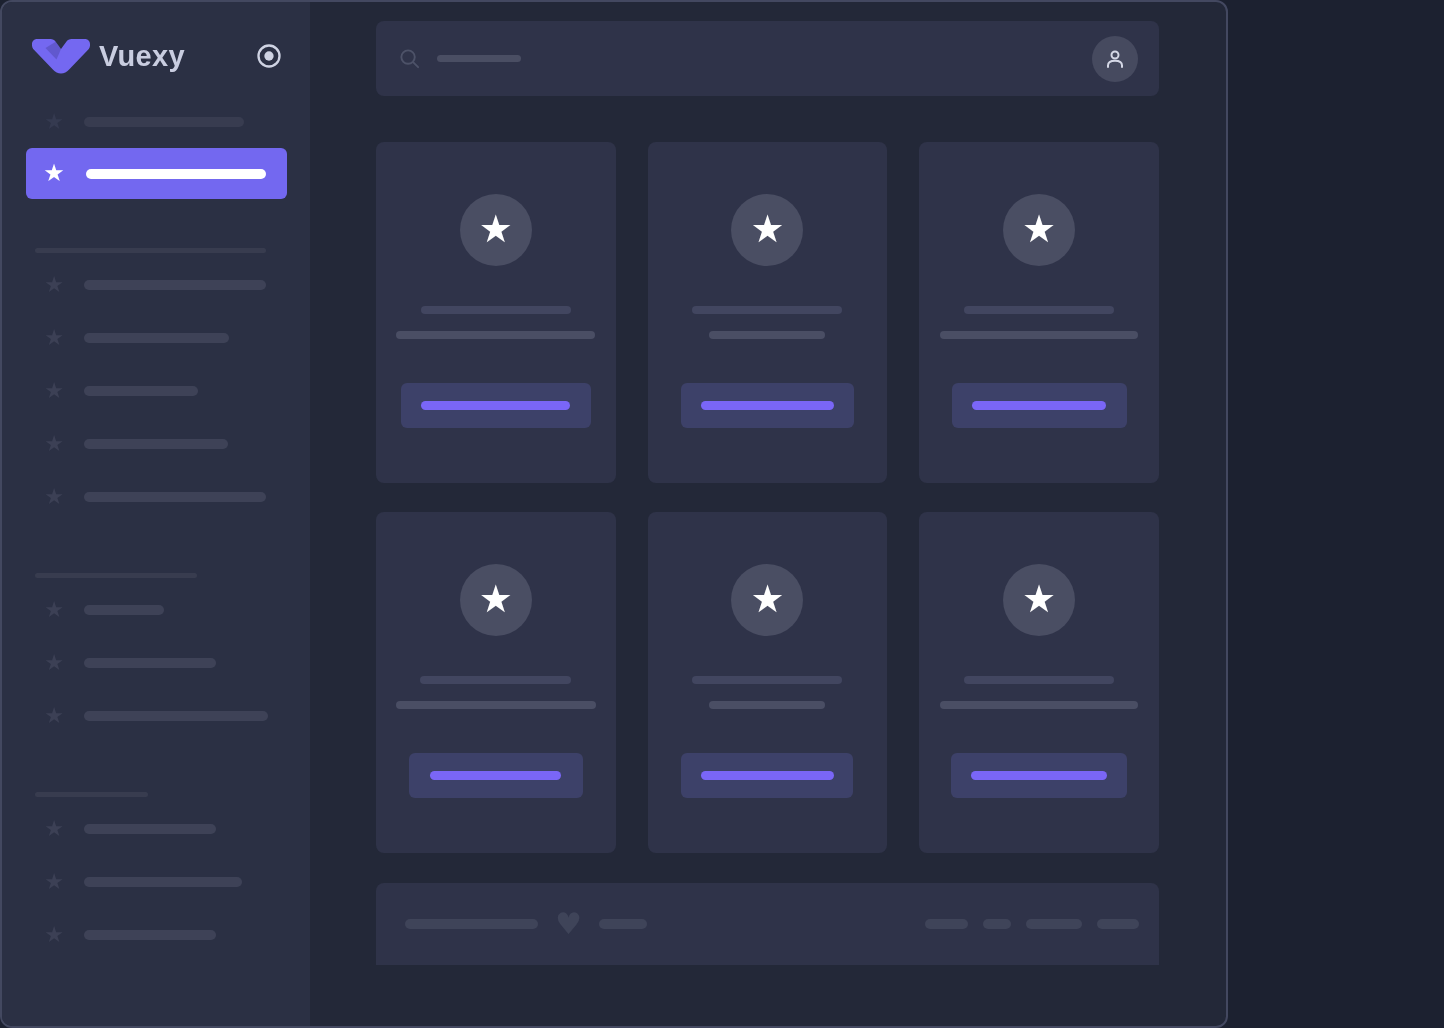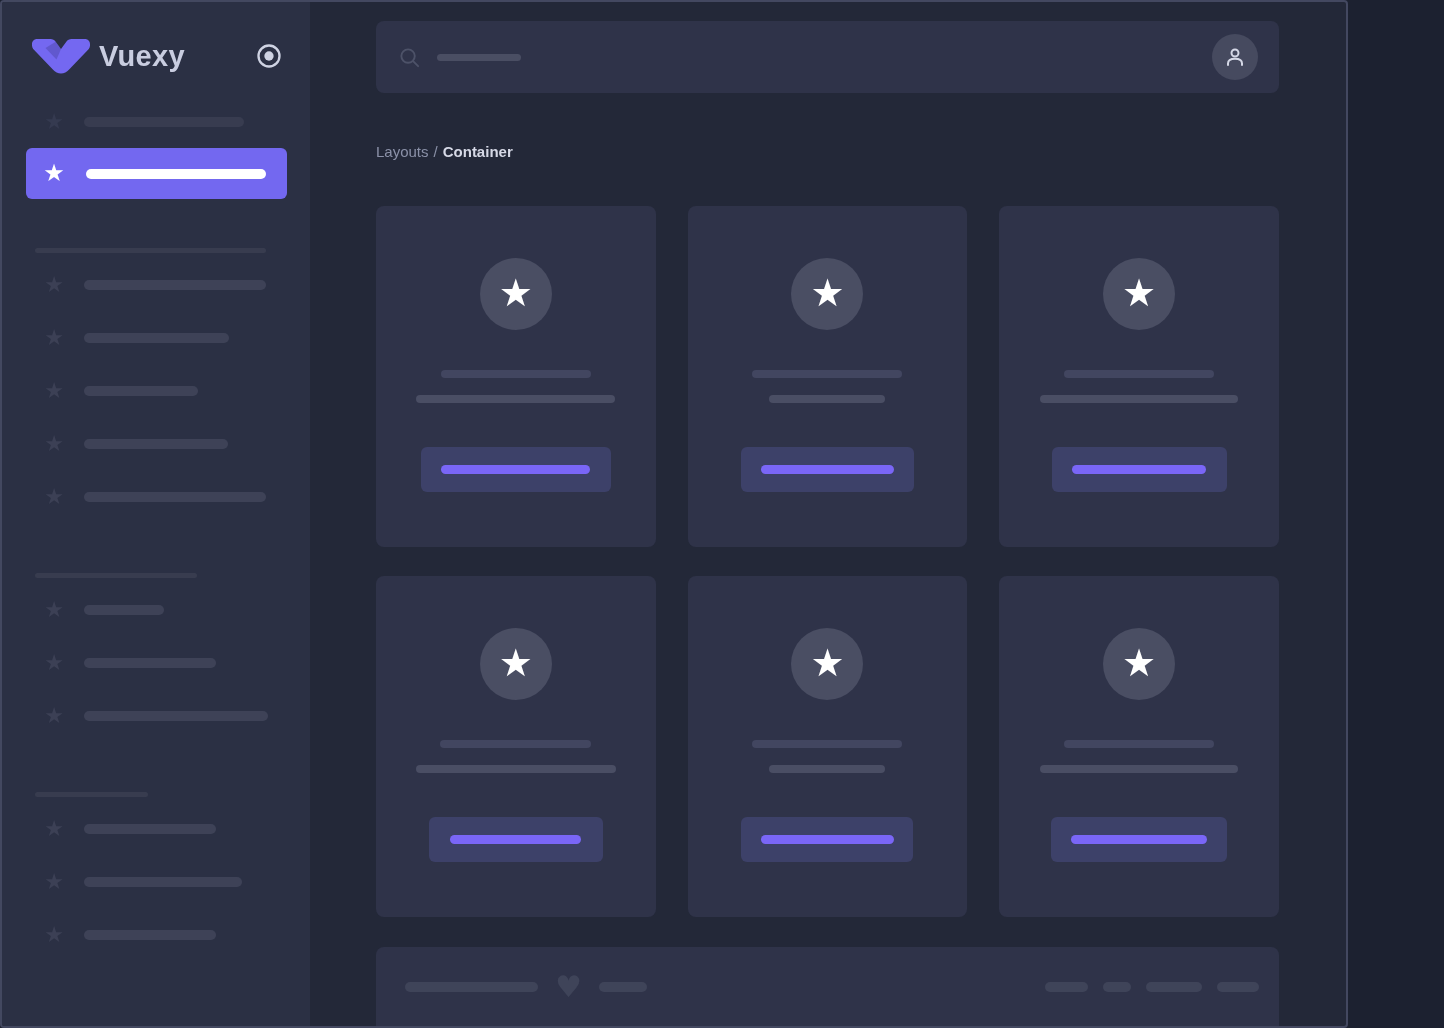--- a/index.html
+++ b/index.html
@@ -1,18 +1,18 @@
 <!DOCTYPE html>
 <html><head>
 <meta charset="utf-8">
 <style>
   html,body{margin:0;padding:0;background:#1c2130;}
   .page{
-    width:1348px;height:1028px;box-sizing:border-box;
-    border:2px solid #434860;border-radius:4px;
+    width:1228px;height:1028px;box-sizing:border-box;
+    border:2px solid #434860;border-radius:12px;
     background:#232838;display:flex;overflow:hidden;
     font-family:"Liberation Sans",sans-serif;
   }
   
   .sidebar{flex:0 0 308px;width:308px;background:#2b3044;display:flex;flex-direction:column;}
   .logo-row{display:flex;align-items:center;justify-content:space-between;margin:34px 27px 0 30px;height:40px;}
   .logo{display:flex;align-items:center;gap:9px;}
   .logo-text{font-size:29px;font-weight:700;color:#c9cde0;letter-spacing:.3px;}
   .toggle-icon{display:flex;align-items:center;}
   .nav{display:flex;flex-direction:column;margin-top:33px;}
@@ -152,23 +152,20 @@
         <span class="search-bar" style="width: 84px;"></span>
       </div>
       <div class="tb-avatar">
         <svg width="24" height="24" viewBox="0 0 24 24" fill="none" stroke="#d5d8e6" stroke-width="2" stroke-linecap="round">
           <circle cx="12" cy="8" r="3.5"></circle>
           <path d="M5 20 V18.5 C5 15.4 8 13.8 12 13.8 C16 13.8 19 15.4 19 18.5 V20"></path>
         </svg>
       </div>
     </header>
 
-    <div class="breadcrumb">
-      <span>Layouts</span><span class="sep">/</span><span class="current">Container</span>
-    </div>
 
     <div class="grid" id="grid">
   <div class="card">
     <div class="avatar-circle">
       <span class="card-star">★</span>
     </div>
     <div class="line line1" style="width: 150px;"></div>
     <div class="line line2" style="width: 199px;"></div>
     <div class="btn" style="width: 190px;">
       <div class="btn-bar" style="width: 149px;"></div>

